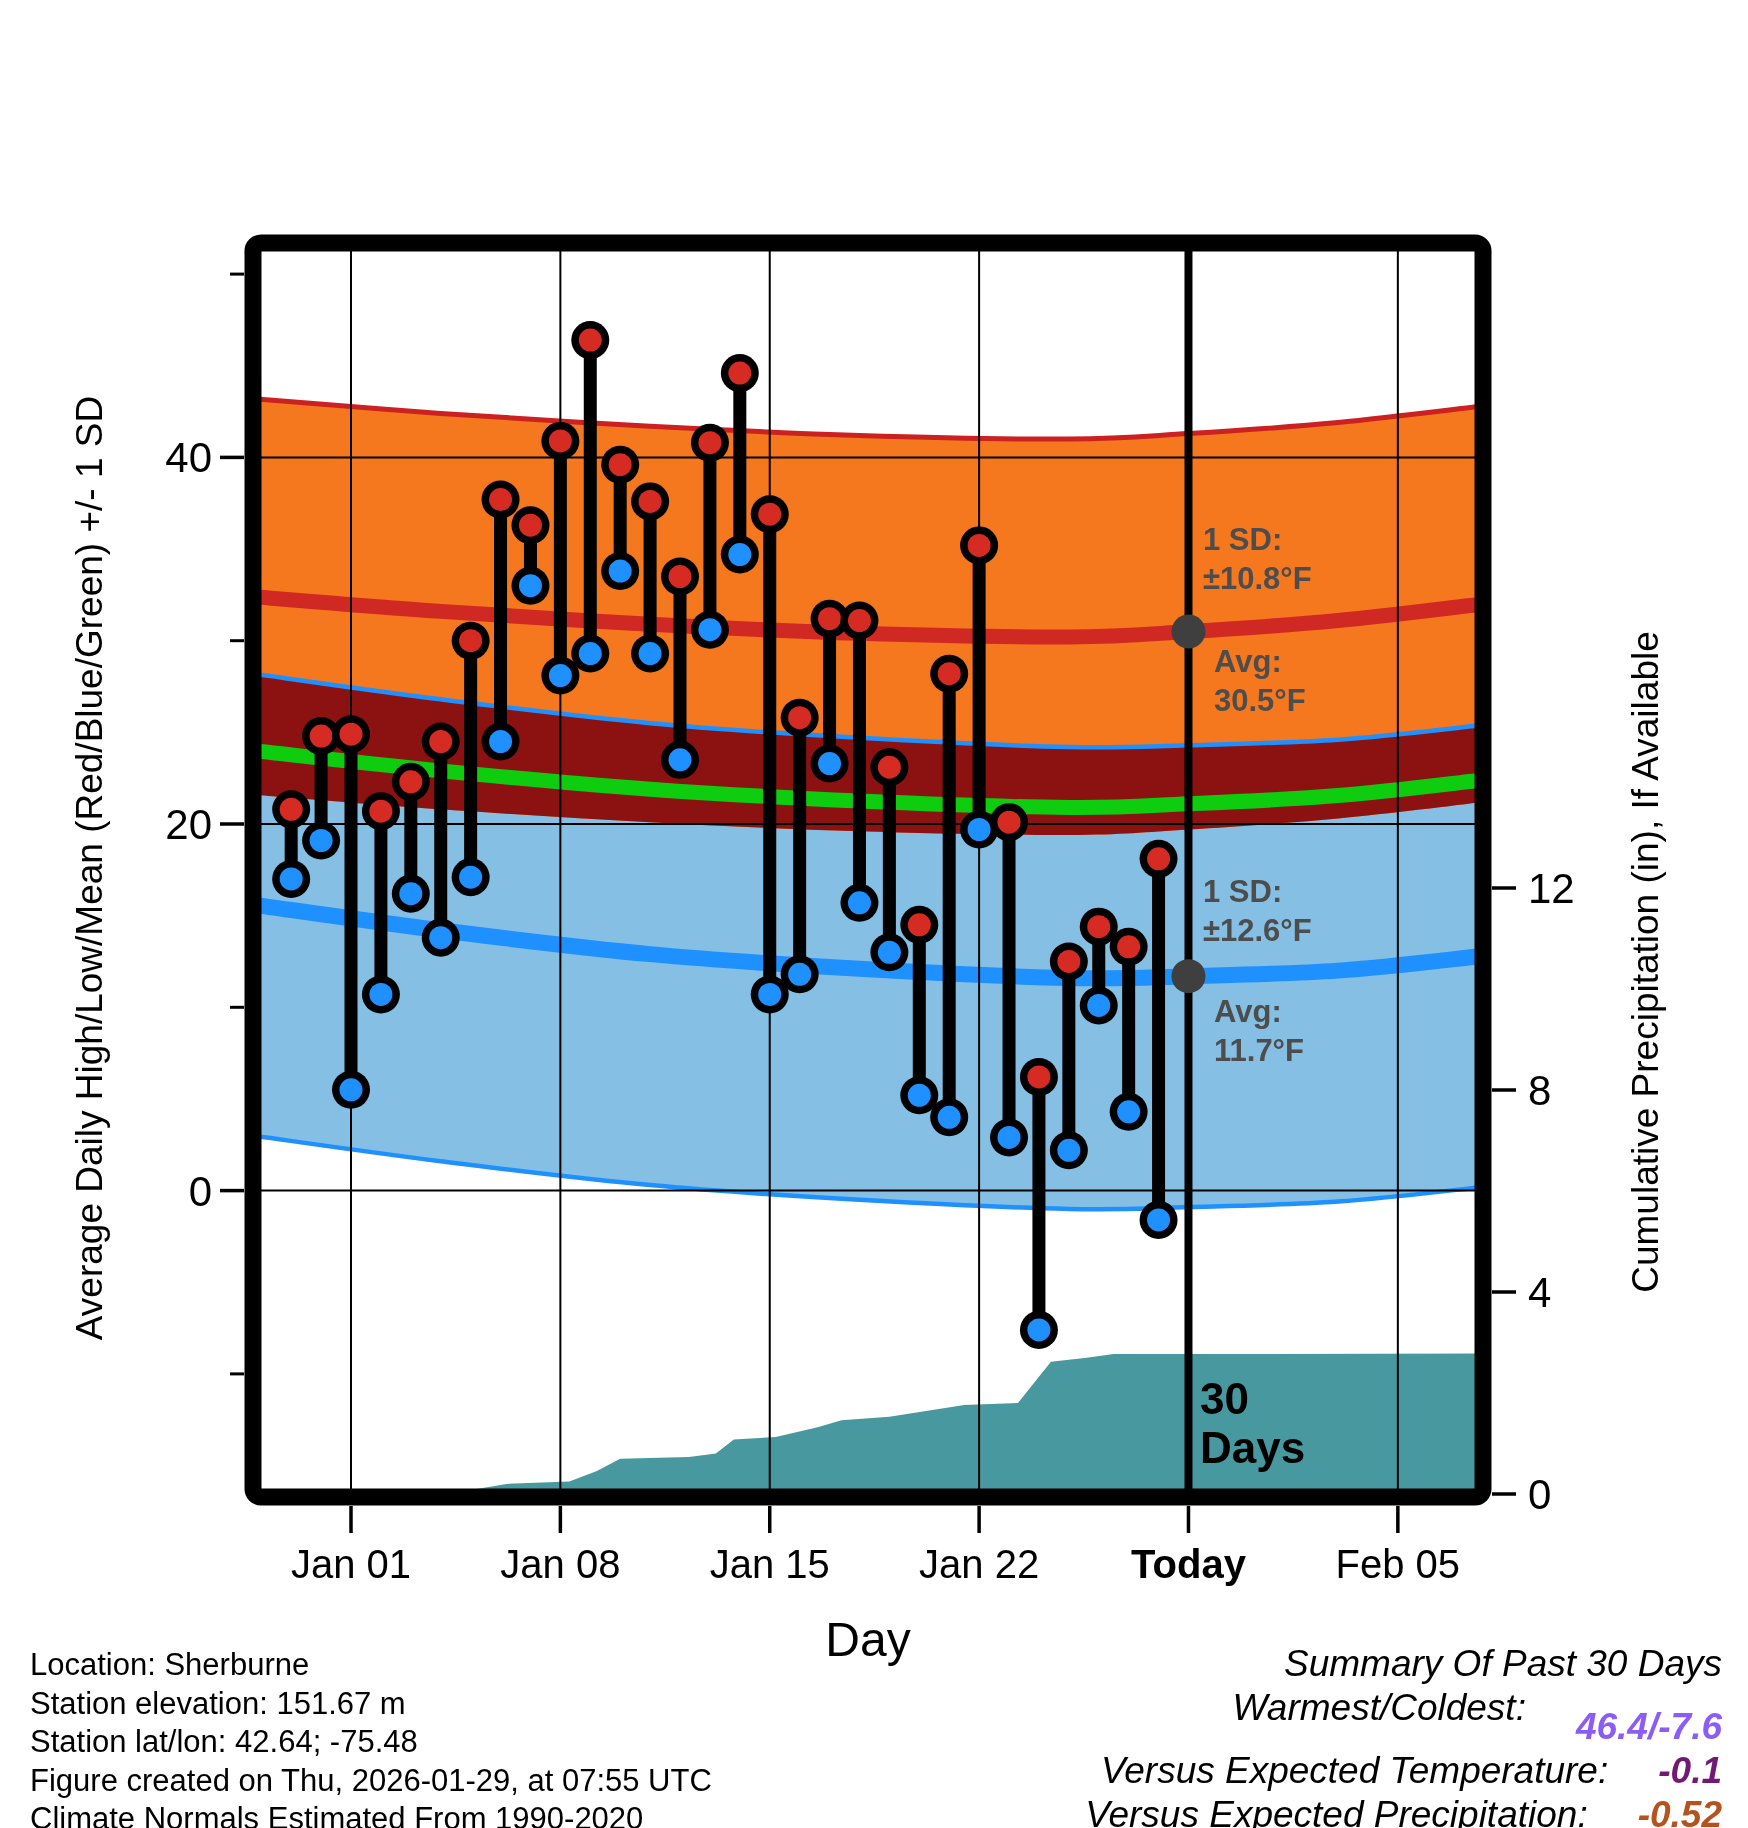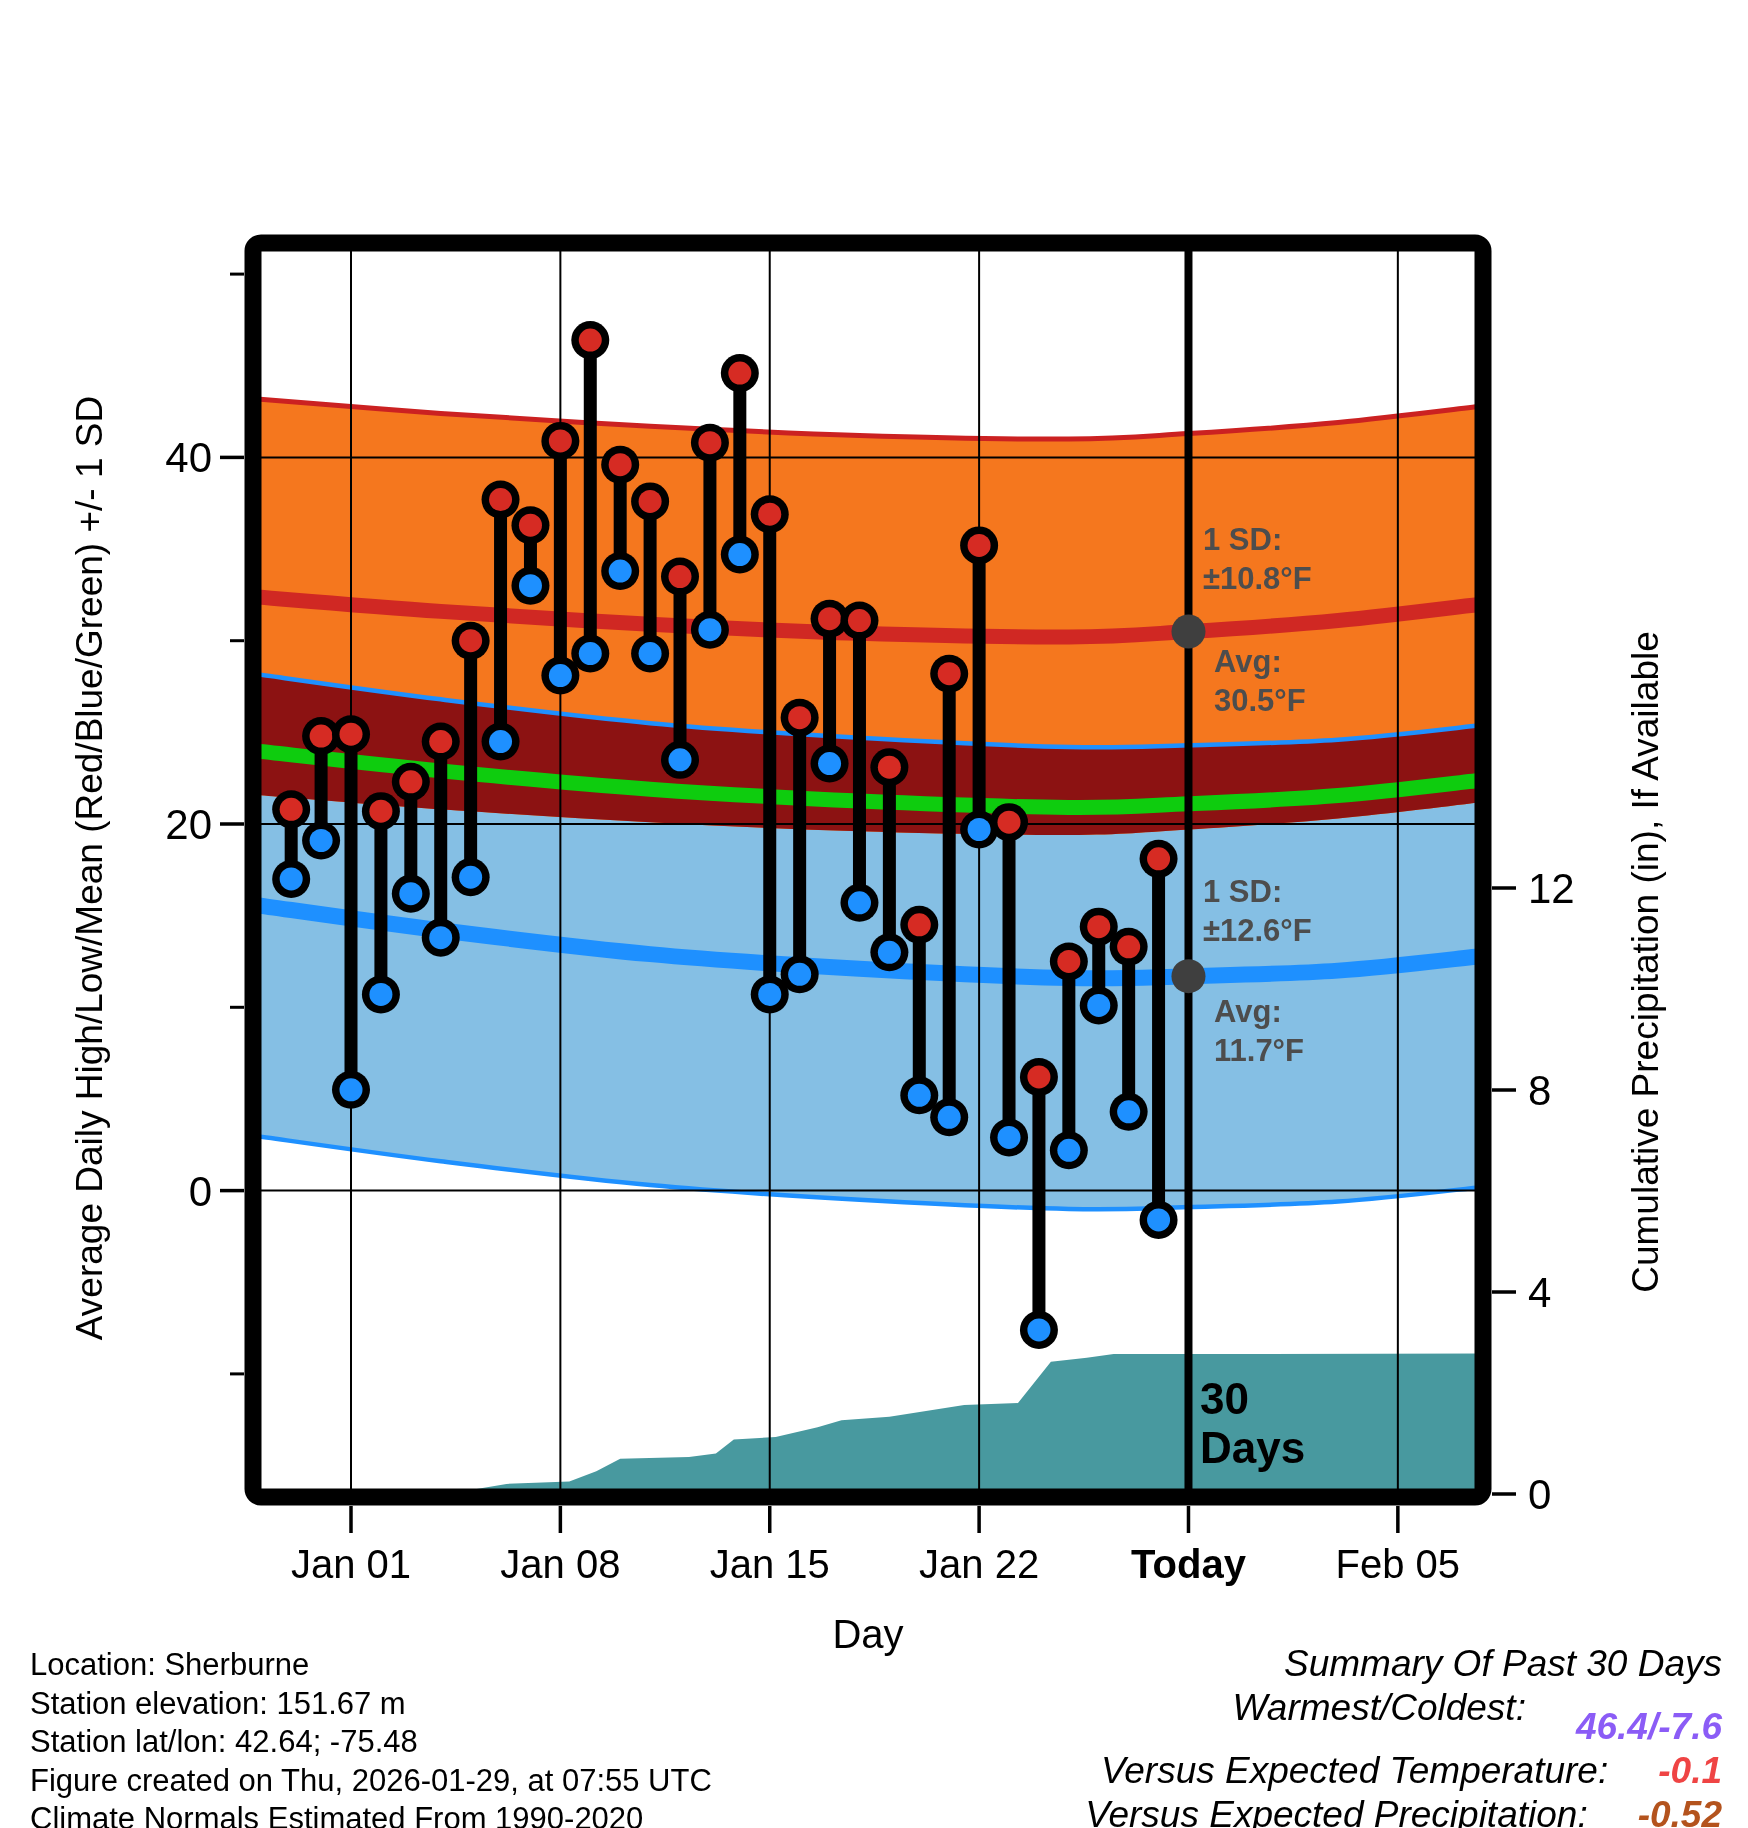--- a/index.html
+++ b/index.html
@@ -5,21 +5,21 @@
   html,body{margin:0;padding:0;background:#ffffff;}
   .fig{position:relative;width:1748px;height:1828px;background:#fff;
        font-family:"Liberation Sans",sans-serif;overflow:hidden;color:#000;}
   svg{position:absolute;left:0;top:0;}
   .title{position:absolute;top:120px;left:0;width:100%;text-align:center;
          font-size:46px;letter-spacing:0.5px;}
   .ylab{position:absolute;white-space:nowrap;font-size:37px;
         transform:translate(-50%,-50%) rotate(-90deg);}
   #ylab-left{left:90px;top:868px;}
   #ylab-right{left:1646px;top:962px;}
-  .xlab{position:absolute;top:1612px;left:253px;width:1230px;text-align:center;font-size:40px;}
+  .xlab{position:absolute;top:1612px;left:253px;width:1230px;text-align:center;font-size:48px;}
   .ann{position:absolute;font-weight:bold;font-size:31px;line-height:39px;
        color:#4d4d4d;white-space:nowrap;}
   .ann div{white-space:nowrap;}
   .ann.black{color:#000;font-size:44px;line-height:49px;}
   #ann-high-sd{left:1203px;top:520px;}
   #ann-high-avg{left:1214px;top:642px;}
   #ann-low-sd{left:1203px;top:872px;}
   #ann-low-avg{left:1214px;top:992px;}
   #ann-period{left:1200px;top:1374px;}
   .footer{position:absolute;left:30px;top:1646px;font-size:31px;line-height:38.5px;}
@@ -274,21 +274,21 @@
   </div>
 
   <div class="summary">
     <div>Summary Of Past 30 Days</div>
     <div class="row">
       <span>Warmest/Coldest:</span>
       <span class="val" id="sumval0" style="color: #8b5cf6; margin-top: 19px;">46.4/-7.6</span>
     </div>
     <div class="row">
       <span>Versus Expected Temperature:</span>
-      <span class="val" id="sumval1" style="color: #ef4444;">-0.1</span>
+      <span class="val" id="sumval1" style="color: #701a75;">-0.1</span>
     </div>
     <div class="row">
       <span>Versus Expected Precipitation:</span>
       <span class="val" id="sumval2" style="color: rgb(180, 83, 29);">-0.52</span>
     </div>
   </div>
 
 </div>
 
 </body></html>

